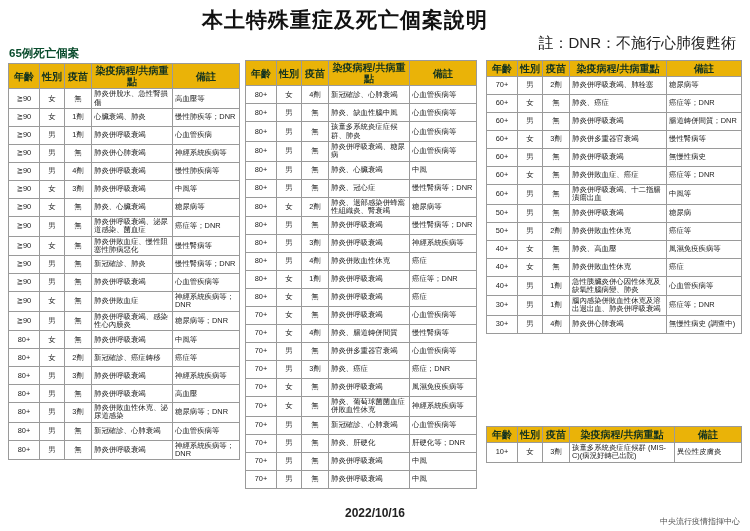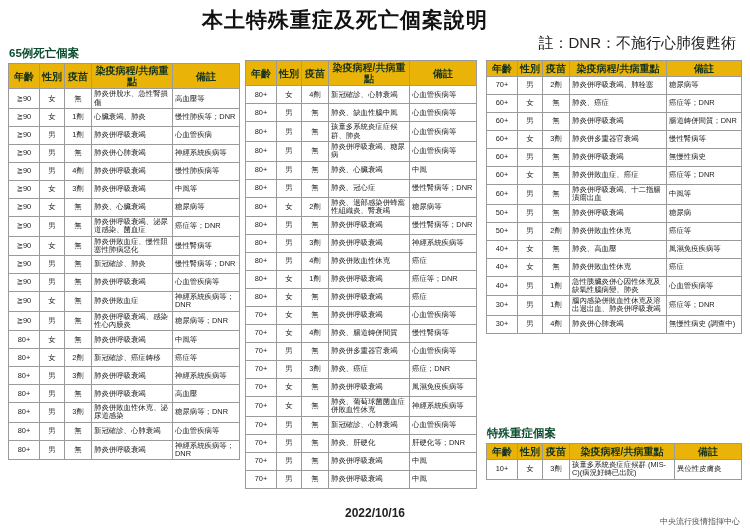--- a/index.html
+++ b/index.html
@@ -524,21 +524,20 @@
           <td class="c w-sex">男</td>
           <td class="c w-vac">4劑</td>
           <td class="l w-dis">肺炎併心肺衰竭</td>
           <td class="l w-note">無慢性病史 (調查中)</td>
         </tr>
       </tbody>
   </table>
 </div>
 
 <div class="sec2">
-  <div class="sec-head">特殊重症個案</div>
   <table>
     <thead>
       <tr>
         <th class="w-age">年齡</th>
         <th class="w-sex">性別</th>
         <th class="w-vac">疫苗</th>
         <th class="w-dis">染疫病程/共病重點</th>
         <th class="w-note">備註</th>
       </tr>
     </thead>

